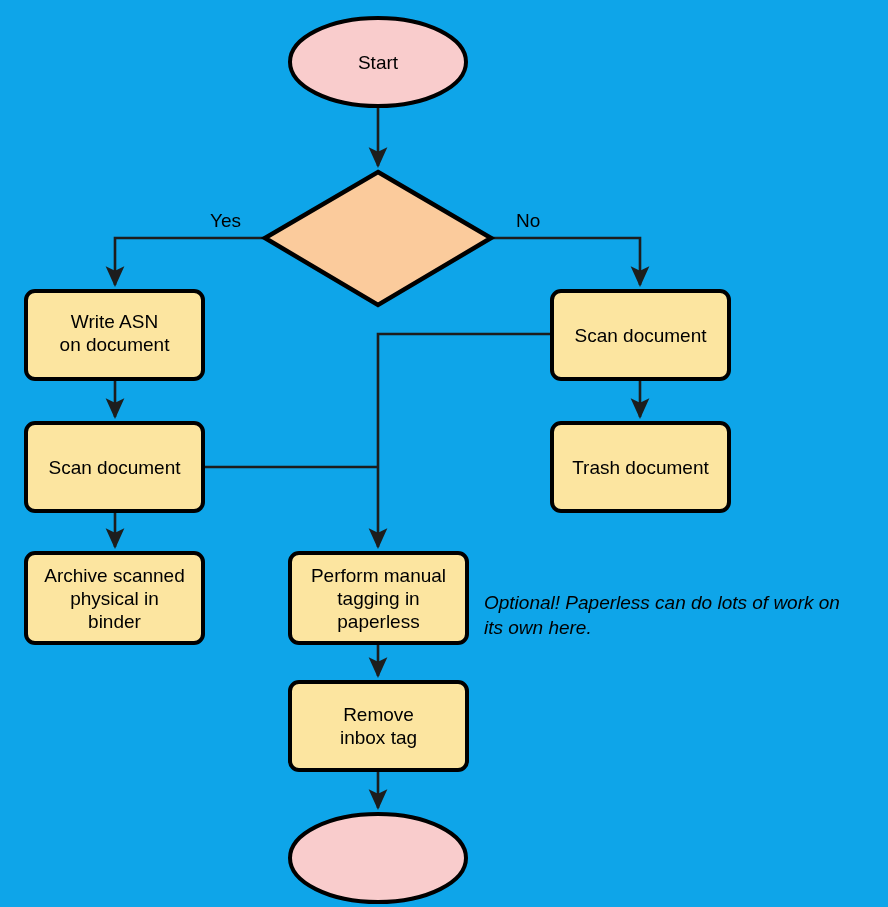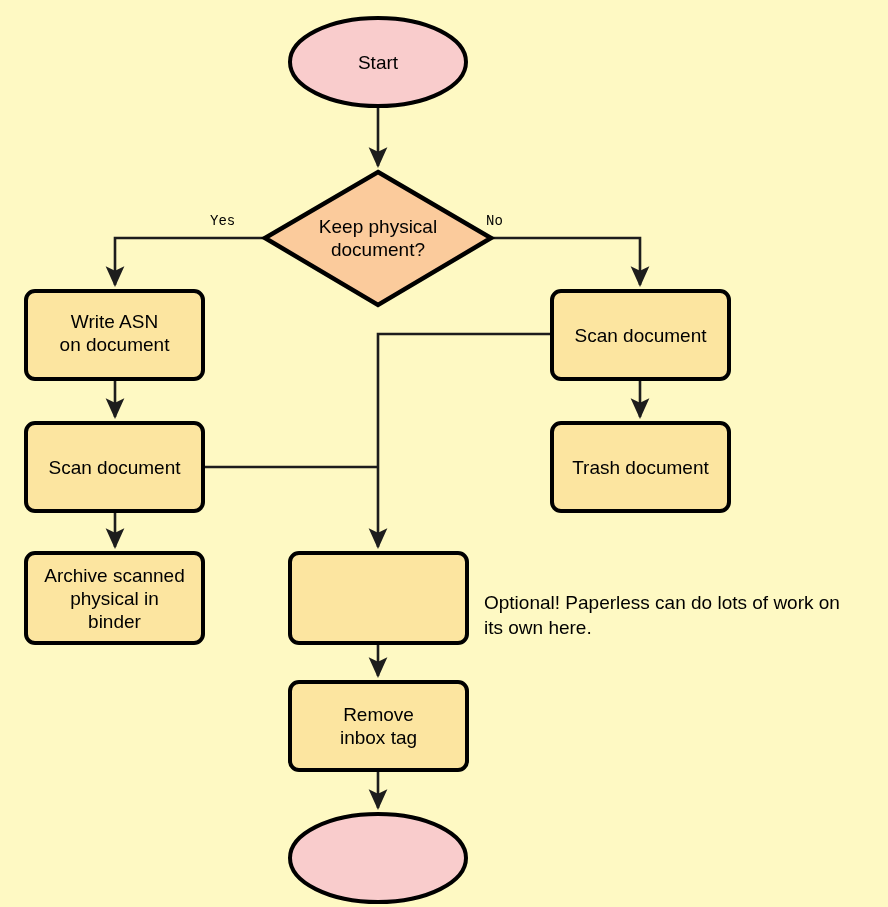--- a/index.html
+++ b/index.html
@@ -11,21 +11,21 @@
   body {
     width: 888px;
     height: 907px;
     font-family: "Liberation Sans", sans-serif;
     overflow: hidden;
   }
   #flow-root {
     position: relative;
     width: 888px;
     height: 907px;
-    background: #fef9c3;
+    background: #0ea5e9;
   }
   #flow-svg {
     position: absolute;
     left: 0;
     top: 0;
     width: 888px;
     height: 907px;
   }
   .node-label {
     position: absolute;
@@ -36,29 +36,30 @@
     color: #000000;
     font-family: "Liberation Sans", sans-serif;
     font-size: 19px;
     line-height: 23px;
     white-space: pre-line;
     pointer-events: none;
   }
   .edge-label {
     position: absolute;
     color: #000000;
-    font-family: Liberation Mono, monospace;
-    font-size: 14px;
+    font-family: Liberation Sans, sans-serif;
+    font-size: 19px;
     line-height: 22px;
     white-space: nowrap;
   }
   .note-text {
     position: absolute;
     color: #000000;
     font-family: "Liberation Sans", sans-serif;
+    font-style: italic;
     font-size: 19px;
     line-height: 25px;
     white-space: pre-line;
   }
 </style>
 </head>
 <body>
 
 <div id="flow-root">
 
@@ -107,41 +108,42 @@
 
       <rect x="290" y="553" width="177" height="90" rx="9" ry="9" fill="#fce5a0" stroke="#000000" stroke-width="4"></rect>
       <rect x="290" y="682" width="177" height="88" rx="9" ry="9" fill="#fce5a0" stroke="#000000" stroke-width="4"></rect>
 
       <ellipse cx="378" cy="858" rx="88" ry="44" fill="#f9cccc" stroke="#000000" stroke-width="4"></ellipse>
     </g>
   </svg>
 
   <div class="node-label" style="left:290px; top:18px; width:176px; height:88px;">Start</div>
 
-  <div class="node-label" style="left:288px; top:193px; width:180px; height:90px;">Keep physical
-document?</div>
 
   <div class="node-label" style="left:26px; top:289px; width:177px; height:88px;">Write ASN
 on document</div>
 
   <div class="node-label" style="left:26px; top:423px; width:177px; height:88px;">Scan document</div>
 
   <div class="node-label" style="left:26px; top:553px; width:177px; height:90px;">Archive scanned
 physical in
 binder</div>
 
   <div class="node-label" style="left:552px; top:291px; width:177px; height:88px;">Scan document</div>
 
   <div class="node-label" style="left:552px; top:423px; width:177px; height:88px;">Trash document</div>
 
+  <div class="node-label" style="left:290px; top:553px; width:177px; height:90px;">Perform manual
+tagging in
+paperless</div>
 
   <div class="node-label" style="left:290px; top:682px; width:177px; height:88px;text-align:center;">Remove
 inbox tag</div>
 
 
   <div class="edge-label" style="left:210px; top:210px;">Yes</div>
 
-  <div class="edge-label" style="left:486px; top:210px;">No</div>
+  <div class="edge-label" style="left:516px; top:210px;">No</div>
 
   <div class="note-text" style="left:484px; top:590px; width:400px;">Optional! Paperless can do lots of work on
 its own here.</div>
 
 </div>
 
 </body></html>

